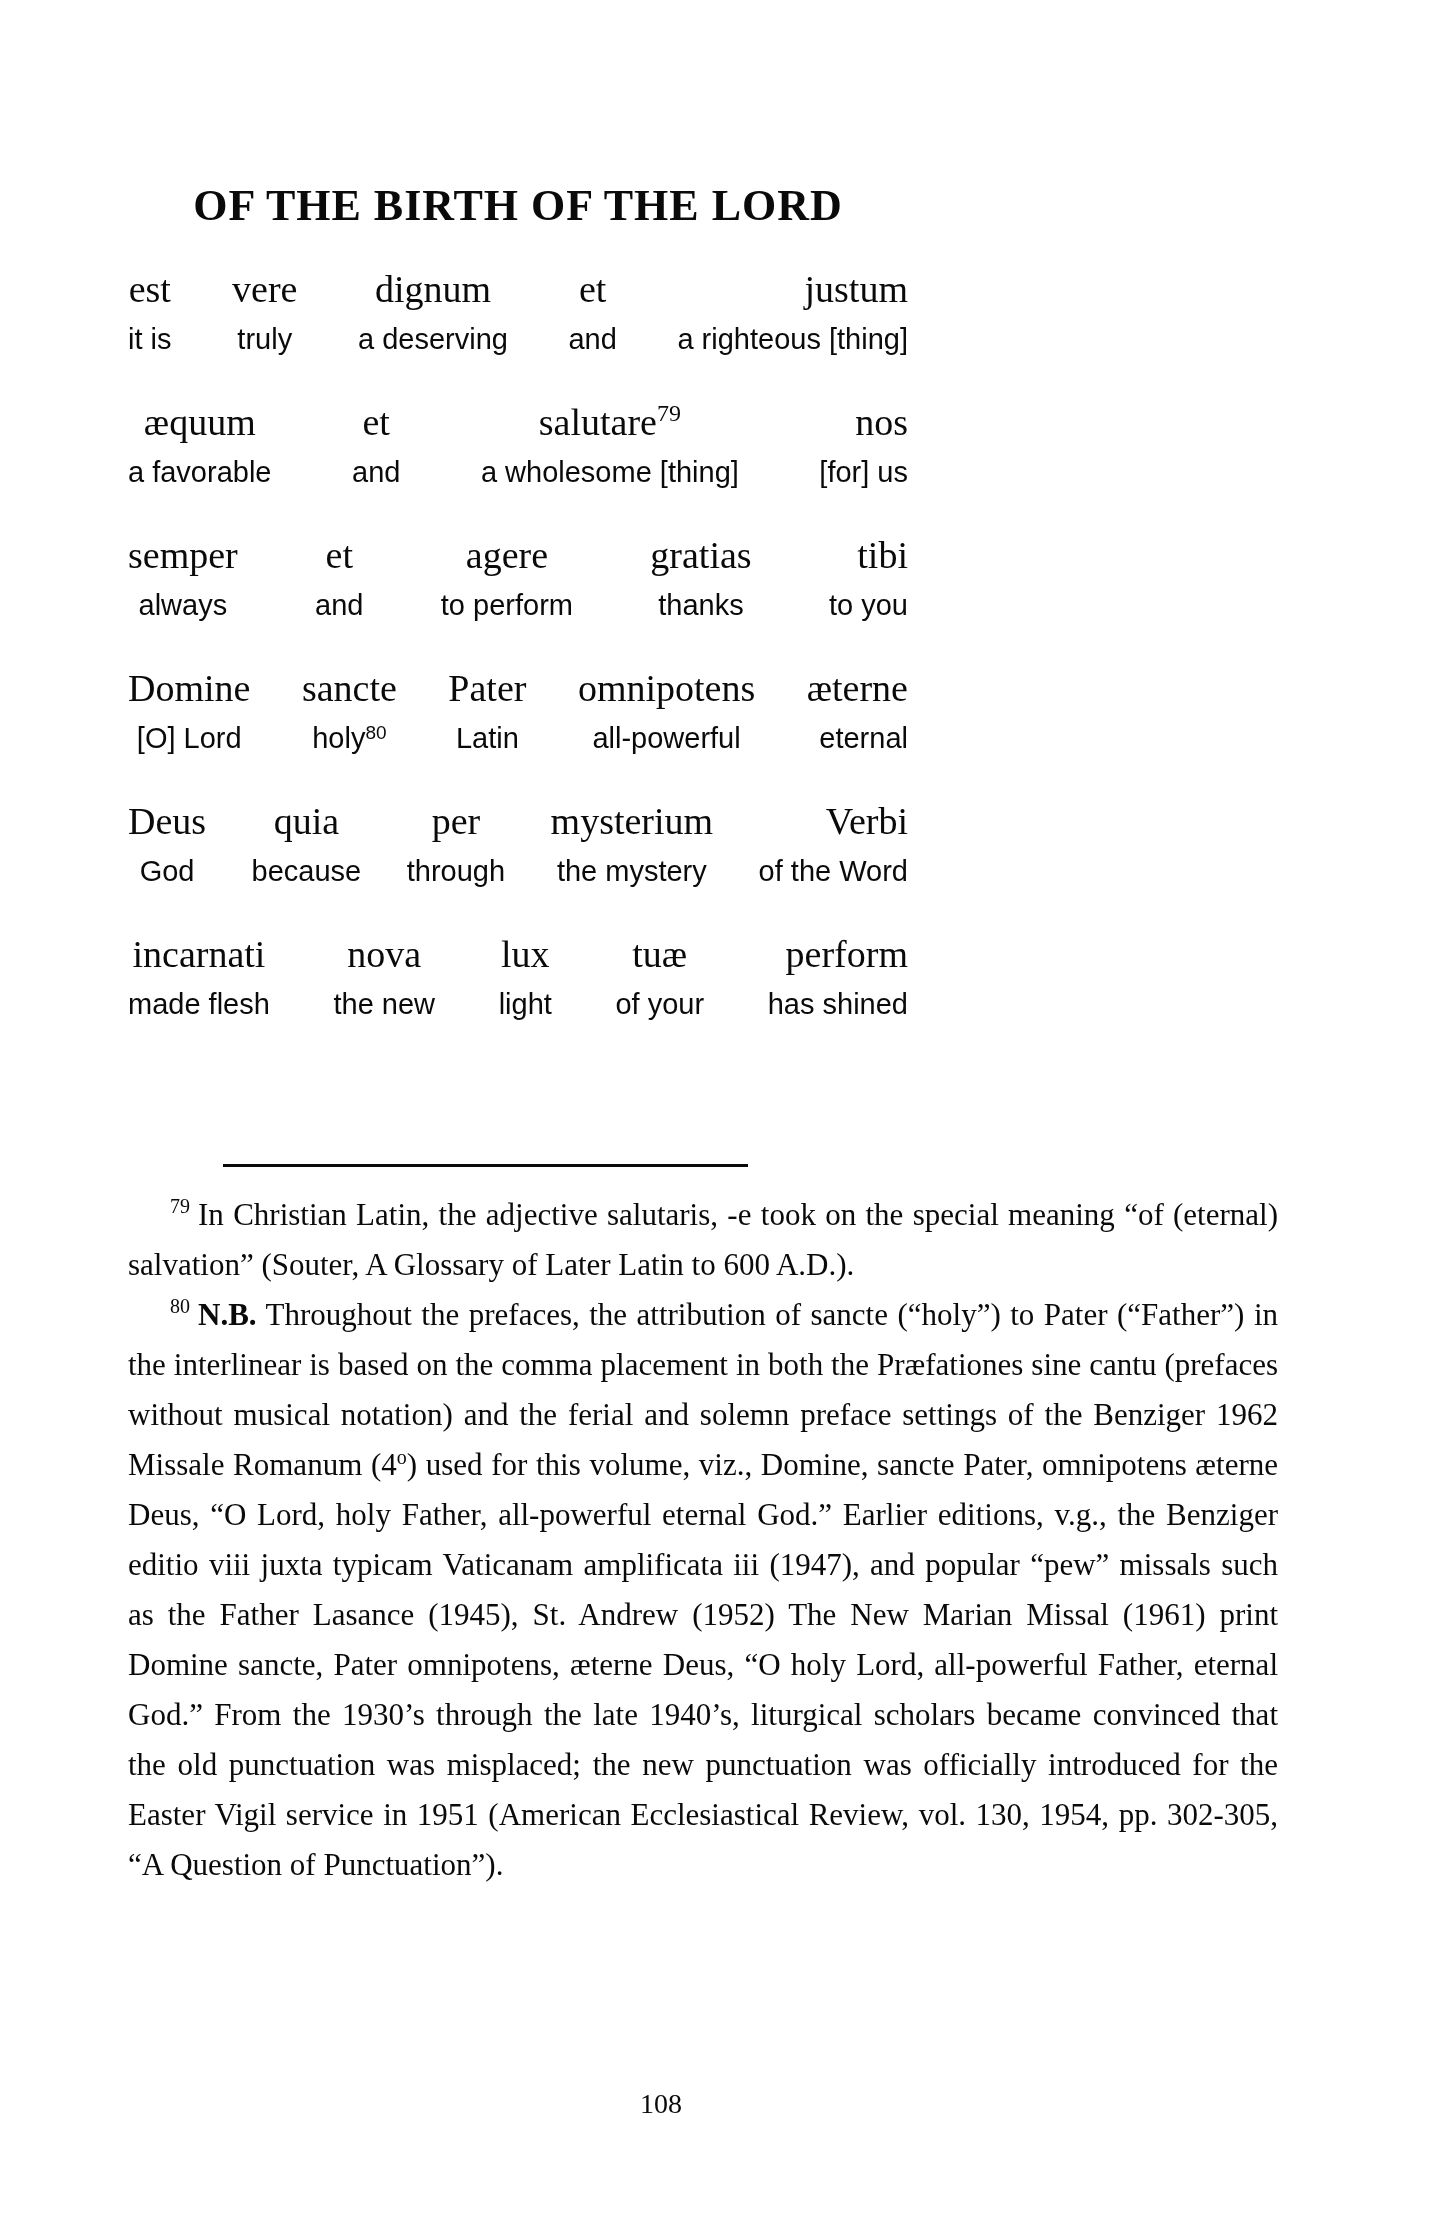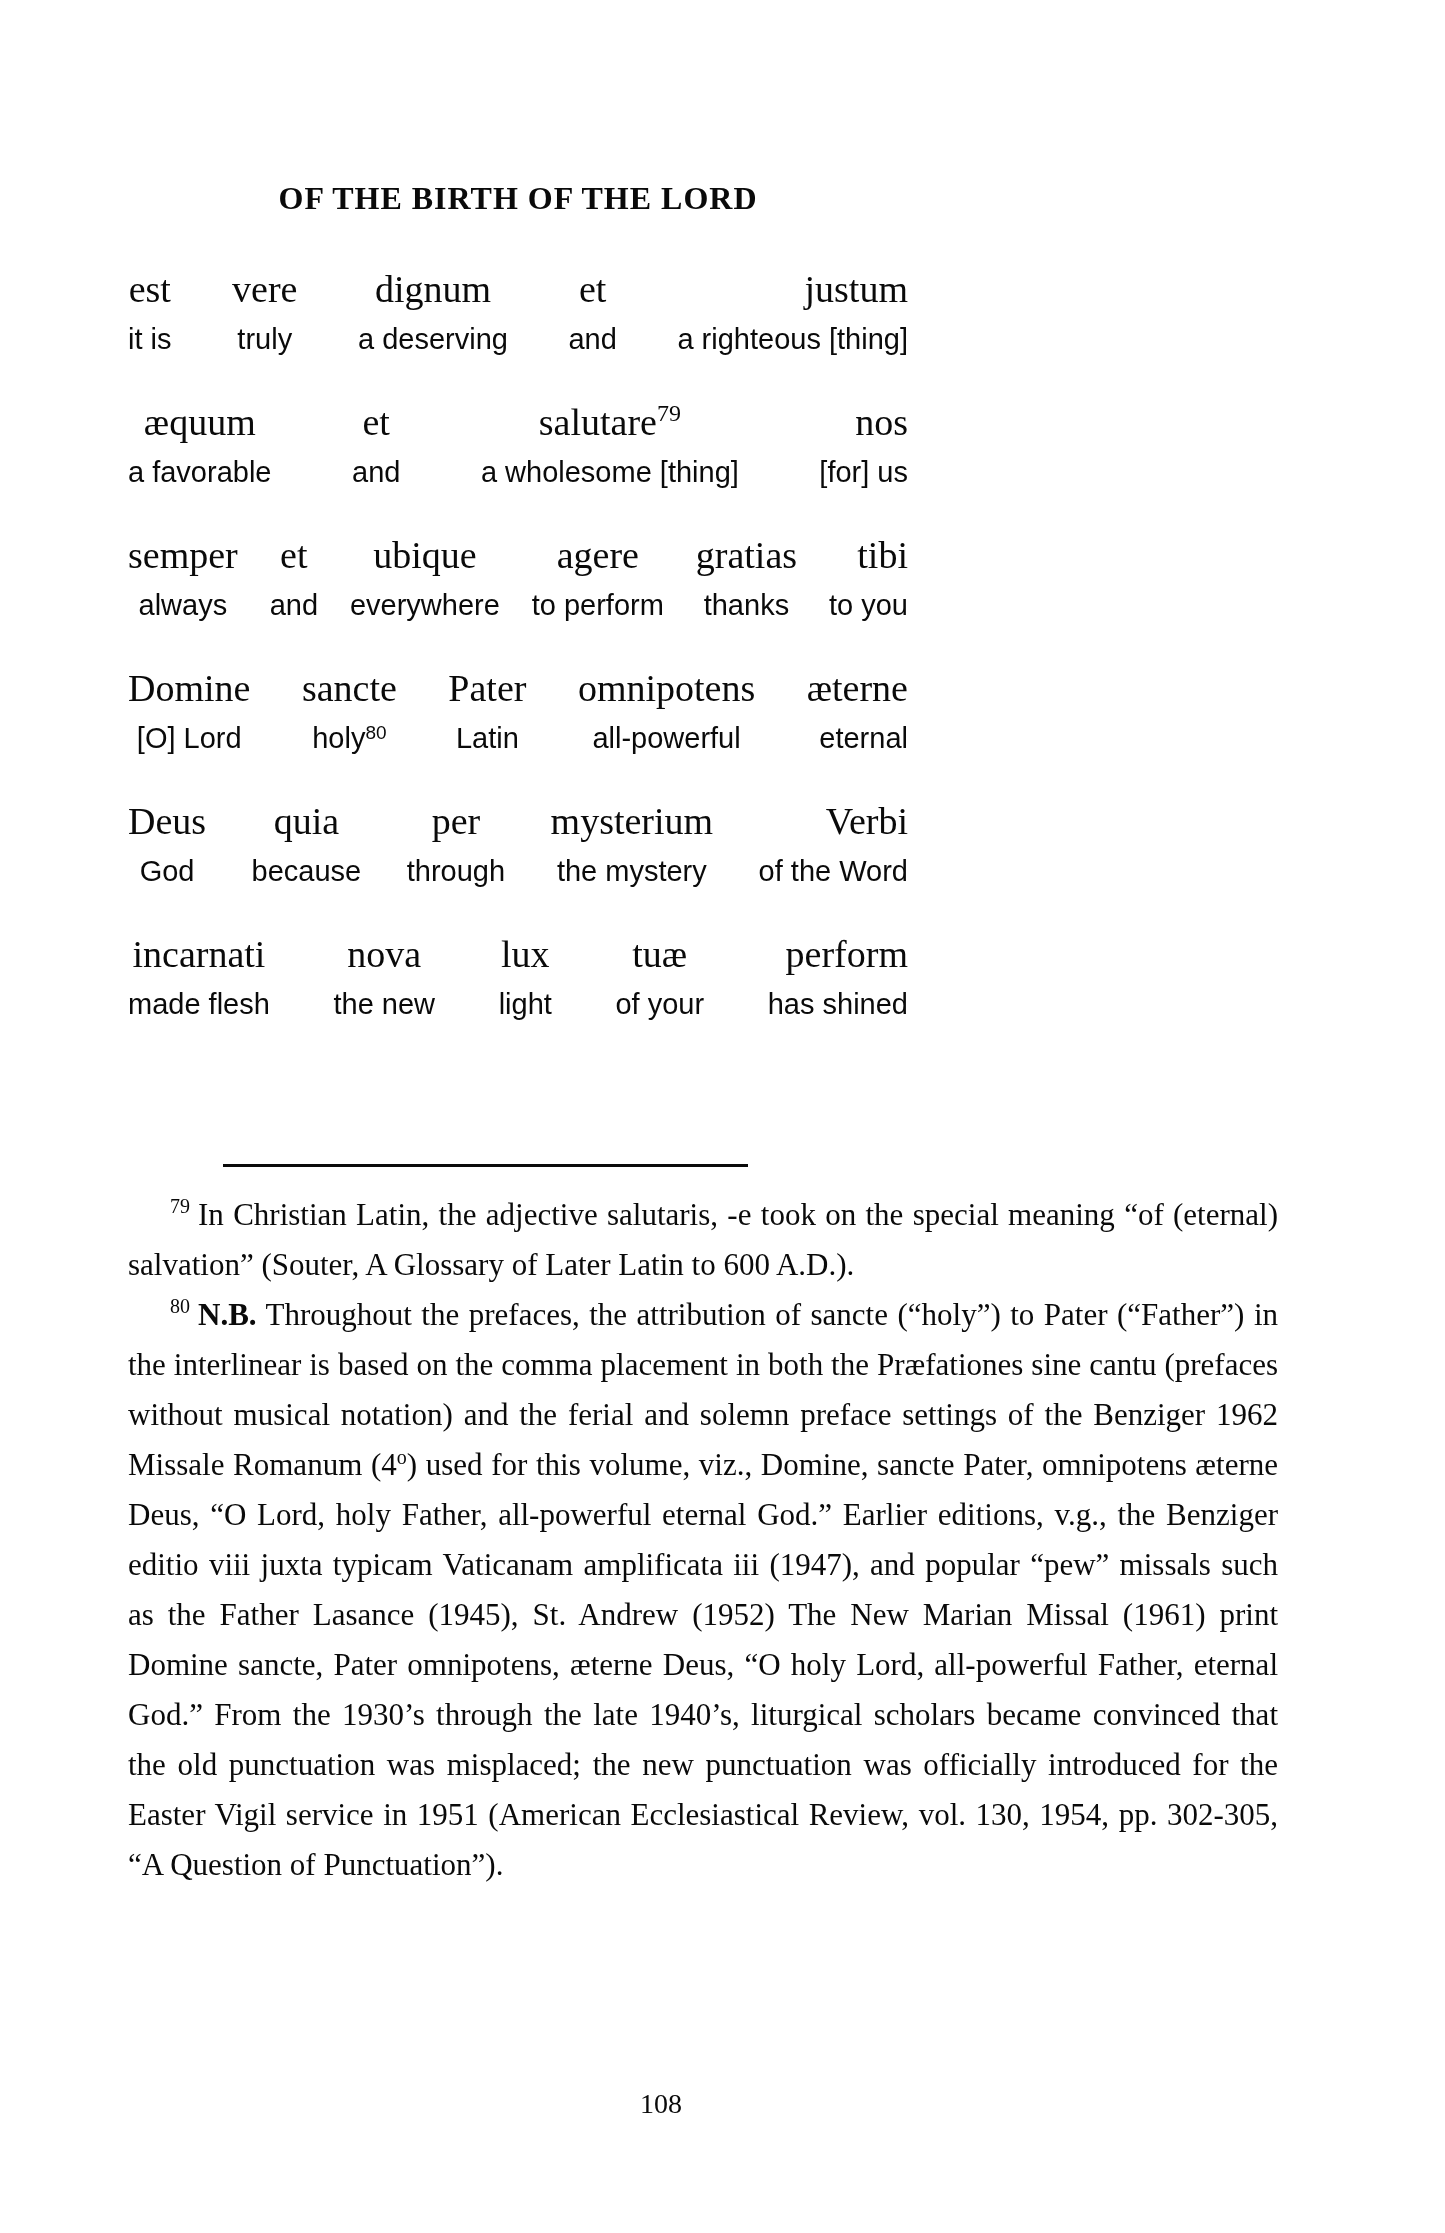--- a/index.html
+++ b/index.html
@@ -9,21 +9,21 @@
     color:#0a0a0a;
     font-family:"Liberation Serif", serif;
     overflow:hidden;
   }
   .page { position:relative; width:1445px; height:2233px; }
 
   .title {
     position:absolute; left:128px; top:180px; width:780px;
     text-align:center;
     font-family:"Liberation Serif", serif;
-    font-weight:bold; font-size:32px; letter-spacing:1px;
+    font-weight:bold; font-size:44px; letter-spacing:1px;
     white-space:nowrap;
   }
 
   .interlinear {
     position:absolute; left:128px; top:262px; width:780px;
   }
   .ip-row {
     display:flex; justify-content:space-between; align-items:flex-start;
     margin-bottom:33px;
   }
@@ -109,24 +109,20 @@
       <div class="ip-row">
         <div class="ip-pair">
           <div class="la">semper</div>
           <div class="en">always</div>
         </div>
         <div class="ip-pair">
           <div class="la">et</div>
           <div class="en">and</div>
         </div>
         <div class="ip-pair">
-          <div class="la">ubique</div>
-          <div class="en">everywhere</div>
-        </div>
-        <div class="ip-pair">
           <div class="la">agere</div>
           <div class="en">to perform</div>
         </div>
         <div class="ip-pair">
           <div class="la">gratias</div>
           <div class="en">thanks</div>
         </div>
         <div class="ip-pair">
           <div class="la">tibi</div>
           <div class="en">to you</div>

